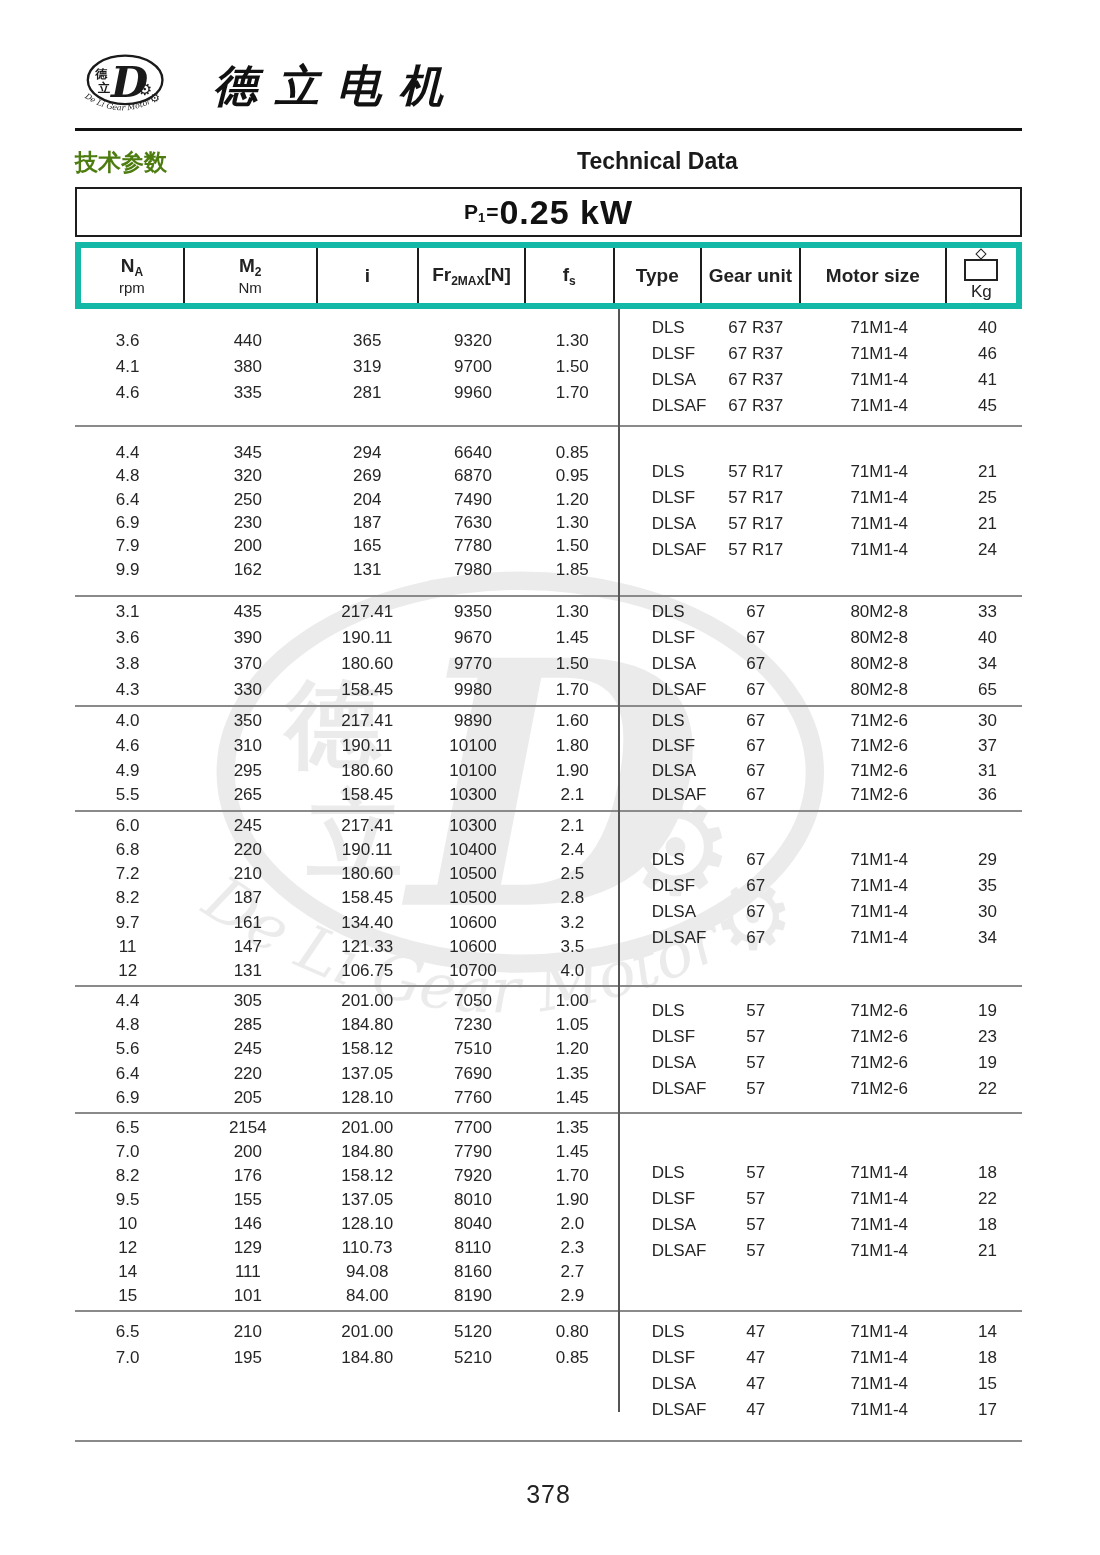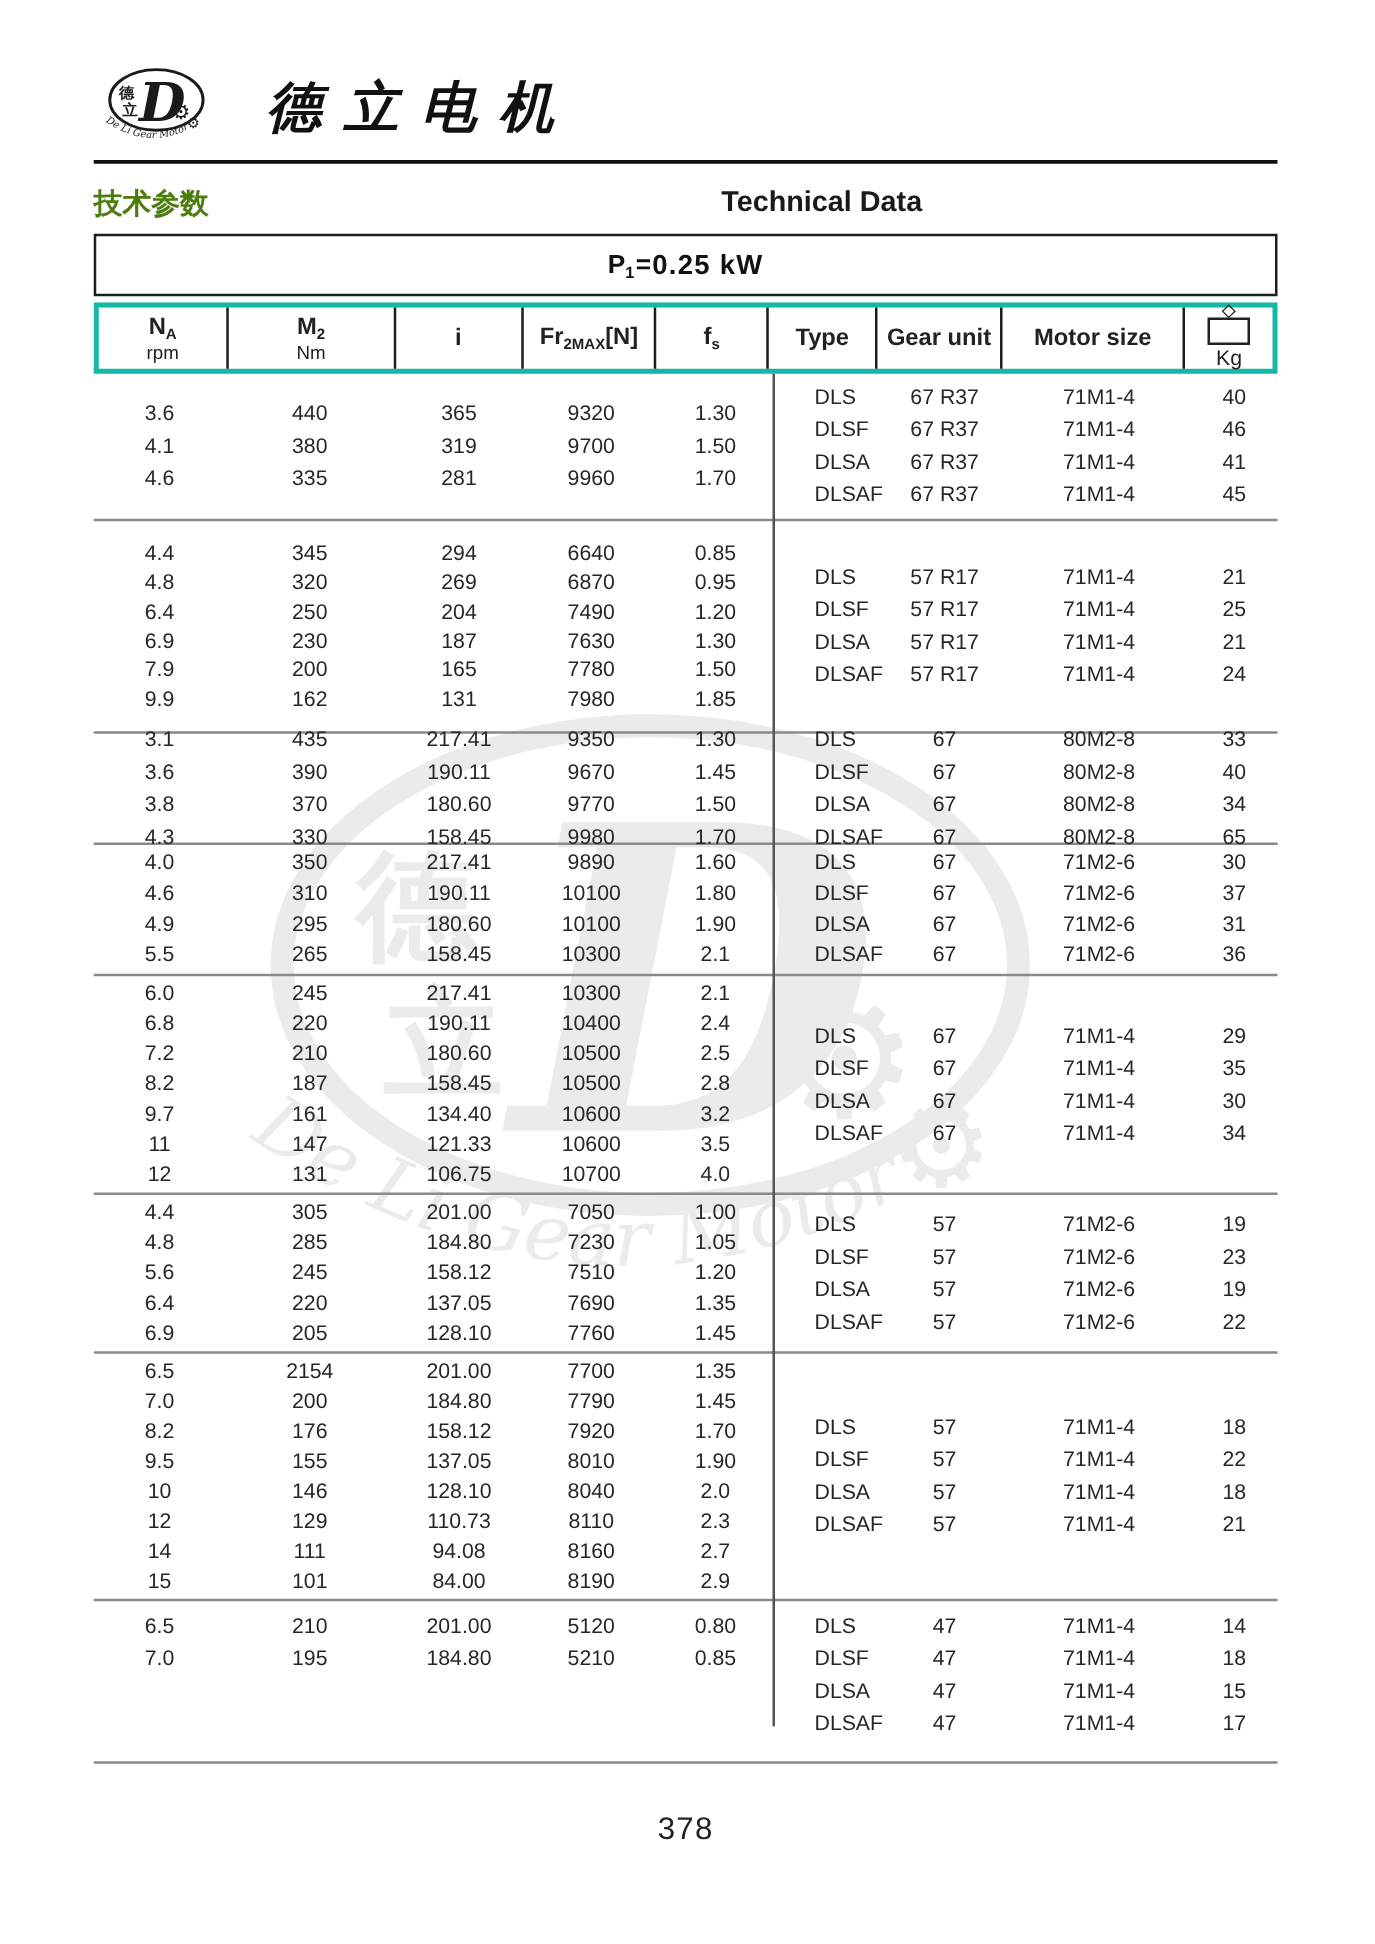--- a/index.html
+++ b/index.html
@@ -26,24 +26,24 @@
   .cn-title { font-size:23px; font-weight:bold; color:#4d7c0f; }
   .en-title { position:absolute; left:61.5%; top:1px; transform:translateX(-50%);
               font-size:23px; font-weight:bold; color:#1a1a1a; white-space:nowrap; }
 
   
   .pbox { margin-top:10px; border:2px solid #1d1d1d; height:50px;
           display:flex; align-items:center; justify-content:center; font-weight:bold; color:#111; }
   .pbox .psym { font-size:21px; }
   .pbox .psub { font-size:13px; position:relative; top:5px; }
   .pbox .peq  { font-size:21px; margin:0 1px; }
-  .pbox .pval { font-size:22px; letter-spacing:1px; }
+  .pbox .pval { font-size:34px; letter-spacing:1px; }
 
   
-  .thead { margin-top:5px; display:flex; border:4px solid #14b8a6; height:57px; }
+  .thead { margin-top:5px; display:flex; border:6px solid #14b8a6; height:67px; }
   .th { border-right:2px solid #1d1d1d; display:flex; flex-direction:column;
         align-items:center; justify-content:center; text-align:center; }
   .th:last-child { border-right:none; }
   .th .main { font-weight:bold; font-size:19px; line-height:21px; white-space:nowrap; }
   .th .sub  { font-weight:bold; font-size:12px; position:relative; top:4px; }
   .th .unit { font-size:15px; line-height:17px; font-weight:normal; }
   .th0{width:11.1%}.th1{width:14.2%}.th2{width:10.9%}.th3{width:11.35%}.th4{width:9.55%}
   .th5{width:9.3%}.th6{width:10.6%}.th7{width:15.6%}.th8{flex:1}
   .weight-box { width:34px; height:22px; border:2px solid #222; position:relative; margin:8px 0 2px; }
   .weight-box::before { content:""; position:absolute; top:-11px; left:50%; margin-left:-4px;
@@ -268,21 +268,21 @@
               <span class="rc rc3">21</span>
             </div>
             <div class="trow" style="line-height: 26px;">
               <span class="rc rc0">DLSAF</span>
               <span class="rc rc1">57 R17</span>
               <span class="rc rc2">71M1-4</span>
               <span class="rc rc3">24</span>
             </div>
           </div>
         </div>
-        <div class="tgroup" style="height: 89px;">
+        <div class="tgroup" style="height: 110px;">
           <div class="half left">
             <div class="trow" style="line-height: 26px;">
               <span class="lc lc0">3.1</span>
               <span class="lc lc1">435</span>
               <span class="lc lc2">217.41</span>
               <span class="lc lc3">9350</span>
               <span class="lc lc4">1.30</span>
             </div>
             <div class="trow" style="line-height: 26px;">
               <span class="lc lc0">3.6</span>

